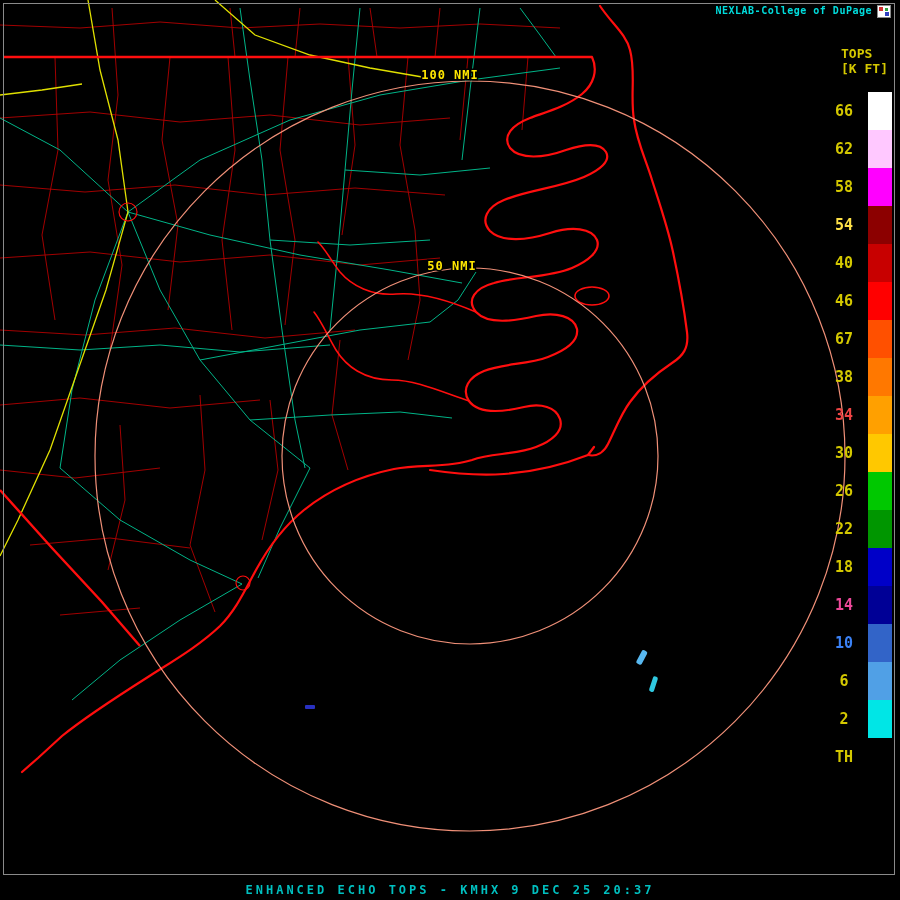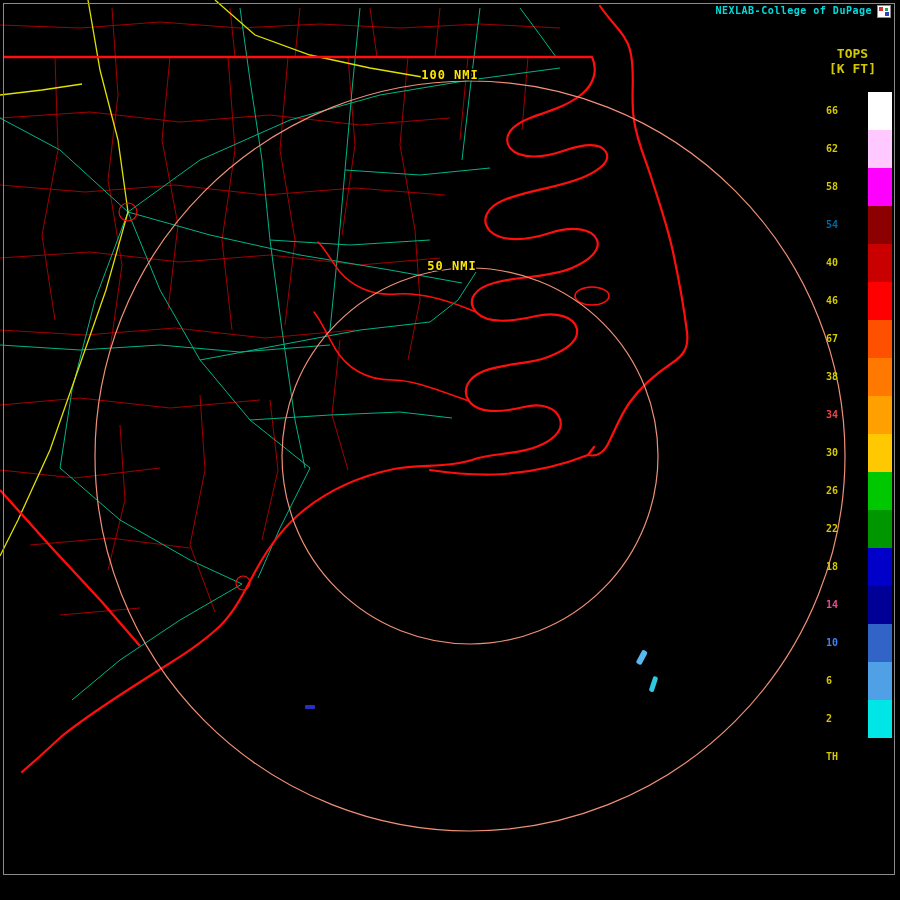--- a/index.html
+++ b/index.html
@@ -17,28 +17,28 @@
     font-size:10px;font-weight:bold;letter-spacing:0.5px;white-space:nowrap;
   }
   #brand-icon{
     position:absolute;top:5px;right:9px;width:14px;height:13px;
     background:#fff;border:1px solid #8a8a8a;box-sizing:border-box;
   }
   #brand-icon .m1{position:absolute;left:1px;top:1px;width:4px;height:4px;background:#d03030;}
   #brand-icon .m2{position:absolute;right:1px;bottom:1px;width:4px;height:4px;background:#3040c0;}
   #brand-icon .m3{position:absolute;right:2px;top:2px;width:3px;height:3px;background:#30a040;}
   #legend-head{
-    position:absolute;top:46px;right:24px;text-align:center;
+    position:absolute;top:46px;right:12px;text-align:left;
     font-size:13px;font-weight:bold;line-height:15px;white-space:nowrap;
   }
   #legend-rows{position:absolute;top:92px;right:8px;}
   .legend-row{display:flex;align-items:center;height:38px;}
   .legend-value{
-    width:36px;text-align:left;margin-right:6px;
-    font-size:10px;font-weight:bold;line-height:38px;
+    width:36px;text-align:center;margin-right:6px;
+    font-size:15px;font-weight:bold;line-height:38px;
   }
   .legend-swatch{width:24px;height:38px;display:block;}
   #caption{
     position:absolute;left:0;right:0;bottom:3px;text-align:center;
     color:#00bfbf;font-size:12px;font-weight:bold;letter-spacing:3px;white-space:nowrap;
   }
   text.ring-label{
     font-family:"DejaVu Sans Mono","Liberation Mono",monospace;
     font-size:12px;font-weight:bold;fill:#ffe600;
     stroke:#000;stroke-width:3px;paint-order:stroke;letter-spacing:1px;
@@ -159,21 +159,21 @@
       </div>
       <div class="legend-row">
         <span class="legend-value" style="color: rgb(212, 200, 0);">62</span>
         <span class="legend-swatch" style="background: rgb(255, 200, 255);"></span>
       </div>
       <div class="legend-row">
         <span class="legend-value" style="color: rgb(212, 200, 0);">58</span>
         <span class="legend-swatch" style="background: rgb(255, 0, 255);"></span>
       </div>
       <div class="legend-row">
-        <span class="legend-value" style="color: #0369a1;">54</span>
+        <span class="legend-value" style="color: #fde047;">54</span>
         <span class="legend-swatch" style="background: rgb(140, 0, 0);"></span>
       </div>
       <div class="legend-row">
         <span class="legend-value" style="color: rgb(212, 200, 0);">40</span>
         <span class="legend-swatch" style="background: rgb(200, 0, 0);"></span>
       </div>
       <div class="legend-row">
         <span class="legend-value" style="color: rgb(212, 200, 0);">46</span>
         <span class="legend-swatch" style="background: rgb(255, 0, 0);"></span>
       </div>
@@ -220,14 +220,15 @@
       <div class="legend-row">
         <span class="legend-value" style="color: rgb(212, 200, 0);">2</span>
         <span class="legend-swatch" style="background: rgb(0, 230, 230);"></span>
       </div>
       <div class="legend-row">
         <span class="legend-value" style="color: rgb(212, 200, 0);">TH</span>
         <span class="legend-swatch" style="background: rgb(0, 0, 0);"></span>
       </div>
     </div>
 
+  <div id="caption">ENHANCED ECHO TOPS - KMHX 9 DEC 25 20:37</div>
 
 </div>
 
 </body></html>

